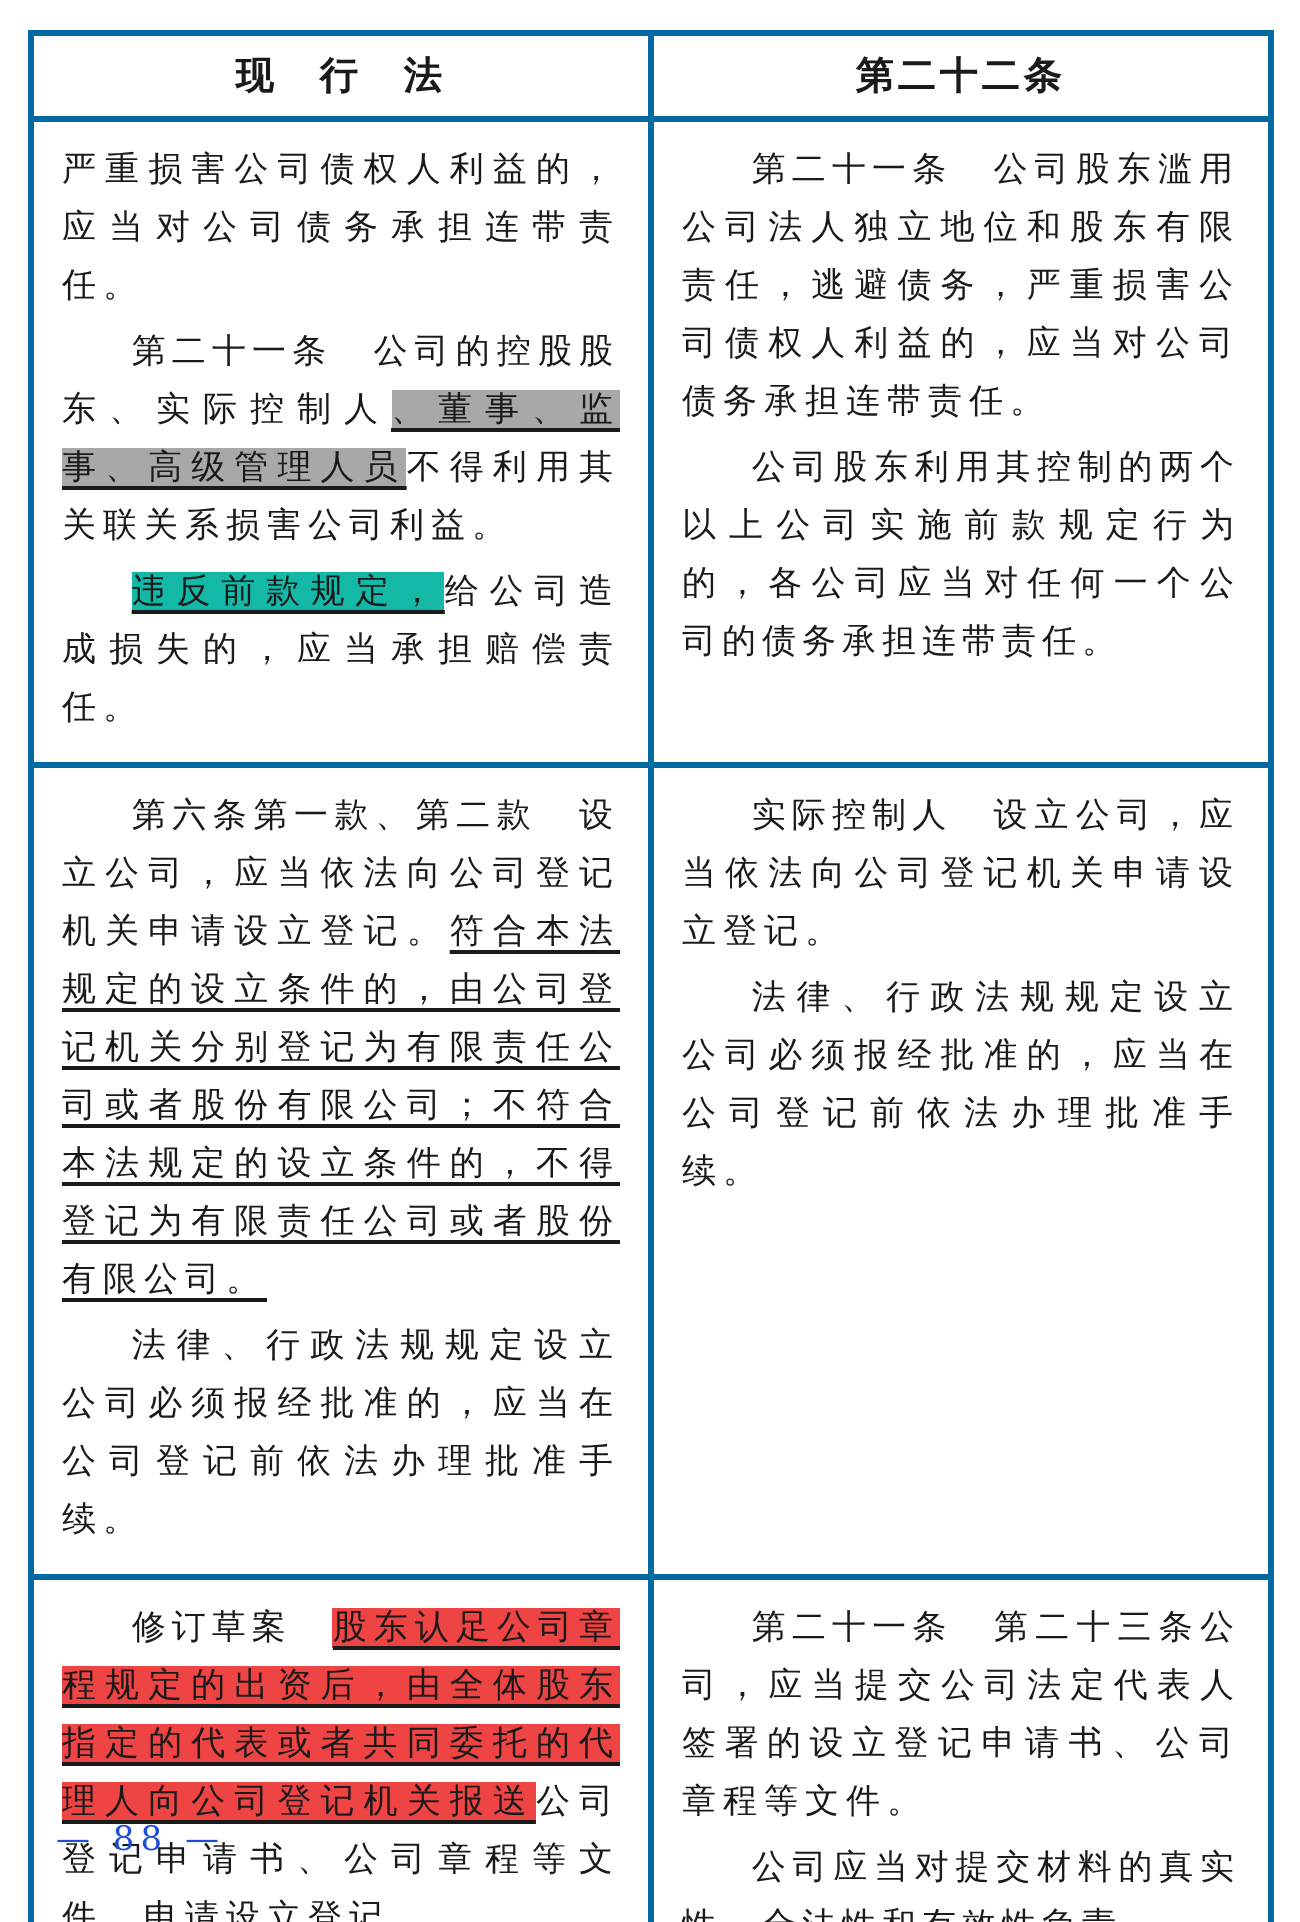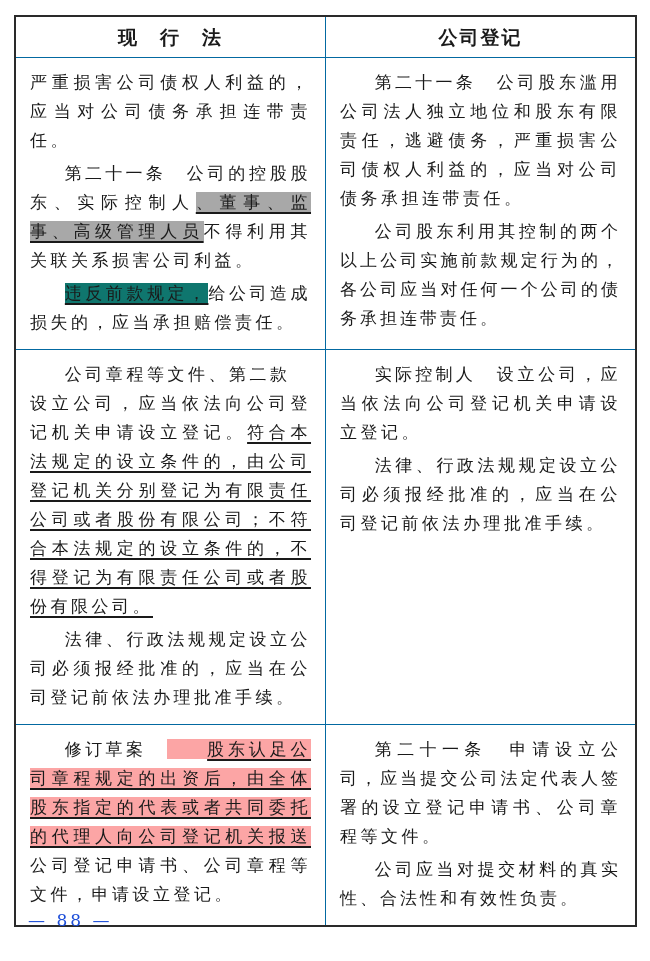--- a/index.html
+++ b/index.html
@@ -15,21 +15,21 @@
   table.law-table {
     position: absolute;
     left: 14px;
     top: 15px;
     width: 623px;
     border-collapse: collapse;
     table-layout: fixed;
     border: 2px solid #2a2a2a;
   }
   .law-table th, .law-table td {
-    border: 1px solid #0369a1;
+    border: 3px solid #0369a1;
     vertical-align: top;
     padding: 6px 10px 8px 10px;
     font-size: 17px;
     line-height: 29px;
     letter-spacing: 3.5px;
     text-align: justify;
   }
   .law-table th {
     height: 36px;
     vertical-align: middle;
@@ -80,51 +80,51 @@
 <div class="page">
 
   <table class="law-table">
     <colgroup>
       <col style="width:50%">
       <col style="width:50%">
     </colgroup>
     <thead>
       <tr>
         <th>现　行　法</th>
-        <th>公司登记</th>
+        <th>第二十二条</th>
       </tr>
     </thead>
     <tbody>
       <tr class="r-law">
         <td>
             <p class="para"><span>严重损害公司债权人利益的，应当对公司债务承担连带责任。</span></p>
             <p class="para indent"><span class="seg-bold">第二十一条</span><span>　公司的控股股东、实际控制人</span><span class="seg-hl seg-u" style="background: rgb(168, 168, 168);">、董事、监事、高级管理人员</span><span>不得利用其关联关系损害公司利益。</span></p>
-            <p class="para indent"><span class="seg-hl seg-u" style="background: #0f766e;">违反前款规定，</span><span>给公司造成损失的，应当承担赔偿责任。</span></p>
+            <p class="para indent"><span class="seg-hl seg-u" style="background: #14b8a6;">违反前款规定，</span><span>给公司造成损失的，应当承担赔偿责任。</span></p>
           </td>
         <td>
             <p class="para indent"><span class="seg-bold">第二十一条</span><span>　公司股东滥用公司法人独立地位和股东有限责任，逃避债务，严重损害公司债权人利益的，应当对公司债务承担连带责任。</span></p>
             <p class="para indent"><span class="seg-bold">公司股东利用其控制的两个以上公司实施前款规定行为的，各公司应当对任何一个公司的债务承担连带责任。</span></p>
           </td>
       </tr>
       <tr class="r-reg">
         <td>
-            <p class="para indent"><span class="seg-bold">公司章程等文件、第二款</span><span>　设立公司，应当依法向公司登记机关申请设立登记。</span><span class="seg-u">符合本法规定的设立条件的，由公司登记机关分别登记为有限责任公司或者股份有限公司；不符合本法规定的设立条件的，不得登记为有限责任公司或者股份有限公司。</span></p>
+            <p class="para indent"><span class="seg-bold">第六条第一款、第二款</span><span>　设立公司，应当依法向公司登记机关申请设立登记。</span><span class="seg-u">符合本法规定的设立条件的，由公司登记机关分别登记为有限责任公司或者股份有限公司；不符合本法规定的设立条件的，不得登记为有限责任公司或者股份有限公司。</span></p>
             <p class="para indent"><span>法律、行政法规规定设立公司必须报经批准的，应当在公司登记前依法办理批准手续。</span></p>
           </td>
         <td>
             <p class="para indent"><span class="seg-bold">实际控制人</span><span>　设立公司，应当依法向公司登记机关申请设立登记。</span></p>
             <p class="para indent"><span>法律、行政法规规定设立公司必须报经批准的，应当在公司登记前依法办理批准手续。</span></p>
           </td>
       </tr>
       <tr class="r-submit">
         <td>
-            <p class="para indent"><span class="seg-bold">修订草案</span><span>　</span><span class="seg-hl seg-u" style="background: #fca5a5; padding-left: 40px;">股东认足公司章程规定的出资后，由全体股东指定的代表或者共同委托的代理人向公司登记机关报送</span><span>公司登记申请书、公司章程等文件，申请设立登记。</span></p>
+            <p class="para indent"><span class="seg-bold">修订草案</span><span>　</span><span class="seg-hl seg-u" style="background: #ef4444;">股东认足公司章程规定的出资后，由全体股东指定的代表或者共同委托的代理人向公司登记机关报送</span><span>公司登记申请书、公司章程等文件，申请设立登记。</span></p>
           </td>
         <td>
-            <p class="para indent"><span class="seg-bold">第二十一条</span><span>　申请设立</span><span class="seg-bold">公司，应当提交公司法定代表人签署的设立</span><span>登记申请书、公司章程等文件。</span></p>
+            <p class="para indent"><span class="seg-bold">第二十一条</span><span>　第二十三条</span><span class="seg-bold">公司，应当提交公司法定代表人签署的设立</span><span>登记申请书、公司章程等文件。</span></p>
             <p class="para indent"><span class="seg-bold">公司应当对提交材料的真实性、合法性和有效性负责。</span></p>
           </td>
       </tr>
     </tbody>
   </table>
 
   <div class="page-number">— 88 —</div>
 
 </div>
 

